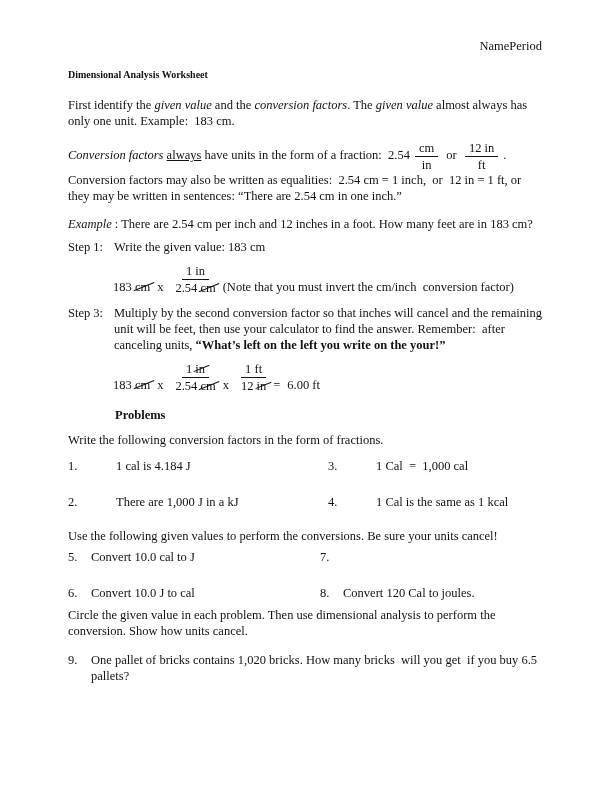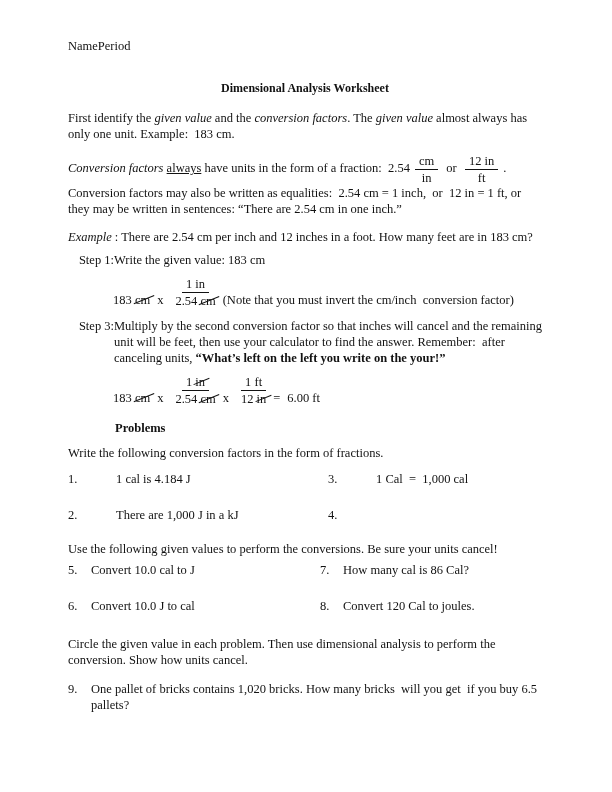--- a/index.html
+++ b/index.html
@@ -10,48 +10,48 @@
     background:#ffffff;
     color:#121212;
     font-family:"Liberation Serif", serif;
     font-size:12.5px;
     line-height:16px;
     box-sizing:border-box;
     padding:38px 70px 0 68px;
     overflow:hidden;
   }
   [data-bind]{white-space:pre-wrap;}
-  .header{display:flex;justify-content:flex-start;}
-  .title{text-align:center;font-weight:bold;margin-top:26px;font-size:12px;}
+  .header{display:flex;justify-content:flex-end;}
+  .title{font-weight:bold;margin-top:13px;font-size:10px;}
   .para{margin:12px 0 0 0;}
   .mt14{margin-top:14px;}
   .it{font-style:italic;}
   .ul{text-decoration:underline;}
   .b{font-weight:bold;}
   .frac{
     display:inline-flex;flex-direction:column;align-items:center;
     vertical-align:middle;line-height:14px;margin:0 5px;text-align:center;
   }
   .frac .num{border-bottom:1px solid #121212;padding:0 4px 1px 4px;}
   .frac .den{padding-top:1px;}
   .cancel{position:relative;display:inline-block;}
   .cancel::after{
     content:"";position:absolute;left:-2px;right:-5px;top:42%;
     border-top:1.2px solid #121212;transform:rotate(-22deg);
   }
   .step{display:flex;margin-top:5px;}
-  .step-label{flex:0 0 46px;text-align:right;}
+  .step-label{flex:0 0 46px;}
   .step-text{flex:1;}
   .eq{display:flex;align-items:flex-end;margin:9px 0 10px 45px;}
   .eq > *{margin-right:7px;}
   .eq-note{}
   .problems-heading{font-weight:bold;margin-top:14px;margin-left:47px;}
   .intro-line{margin-top:9px;}
   .mt18{margin-top:18px;}
-  .mt22{margin-top:22px;}
+  .mt22{margin-top:6px;}
   .prow{display:flex;margin-top:10px;}
   .prow2{display:flex;margin-top:20px;}
   .pitem{display:flex;}
   .pc1{flex:0 0 260px;}
   .pc2{flex:0 0 252px;}
   .pn1{flex:0 0 48px;}
   .pn2{flex:0 0 23px;}
   .item9{display:flex;margin-top:13px;}
 </style>
 </head>
@@ -130,33 +130,33 @@
       </div>
     </div>
 
   <div class="prow2">
       <div class="pitem pc1">
         <span class="pn1" data-bind="problems.items_fractions.1.num">2.</span>
         <span data-bind="problems.items_fractions.1.text">There are 1,000 J in a kJ</span>
       </div>
       <div class="pitem">
         <span class="pn1" data-bind="problems.items_fractions.3.num">4.</span>
+        <span data-bind="problems.items_fractions.3.text">1 Cal is the same as 1 kcal</span>
       </div>
     </div>
 
   <div class="intro-line mt18" data-bind="problems.intro_conversions">Use the following given values to perform the conversions. Be sure your units cancel!</div>
 
   <div class="prow" style="margin-top:5px;">
       <div class="pitem pc2">
         <span class="pn2" data-bind="problems.items_conversions.0.num">5.</span>
         <span data-bind="problems.items_conversions.0.text">Convert 10.0 cal to J</span>
       </div>
       <div class="pitem">
         <span class="pn2" data-bind="problems.items_conversions.2.num">7.</span>
-        <span data-bind="problems.items_conversions.2.text">How many cal is 86 Cal?</span>
       </div>
     </div>
 
   <div class="prow2">
       <div class="pitem pc2">
         <span class="pn2" data-bind="problems.items_conversions.1.num">6.</span>
         <span data-bind="problems.items_conversions.1.text">Convert 10.0 J to cal</span>
       </div>
       <div class="pitem">
         <span class="pn2" data-bind="problems.items_conversions.3.num">8.</span>

